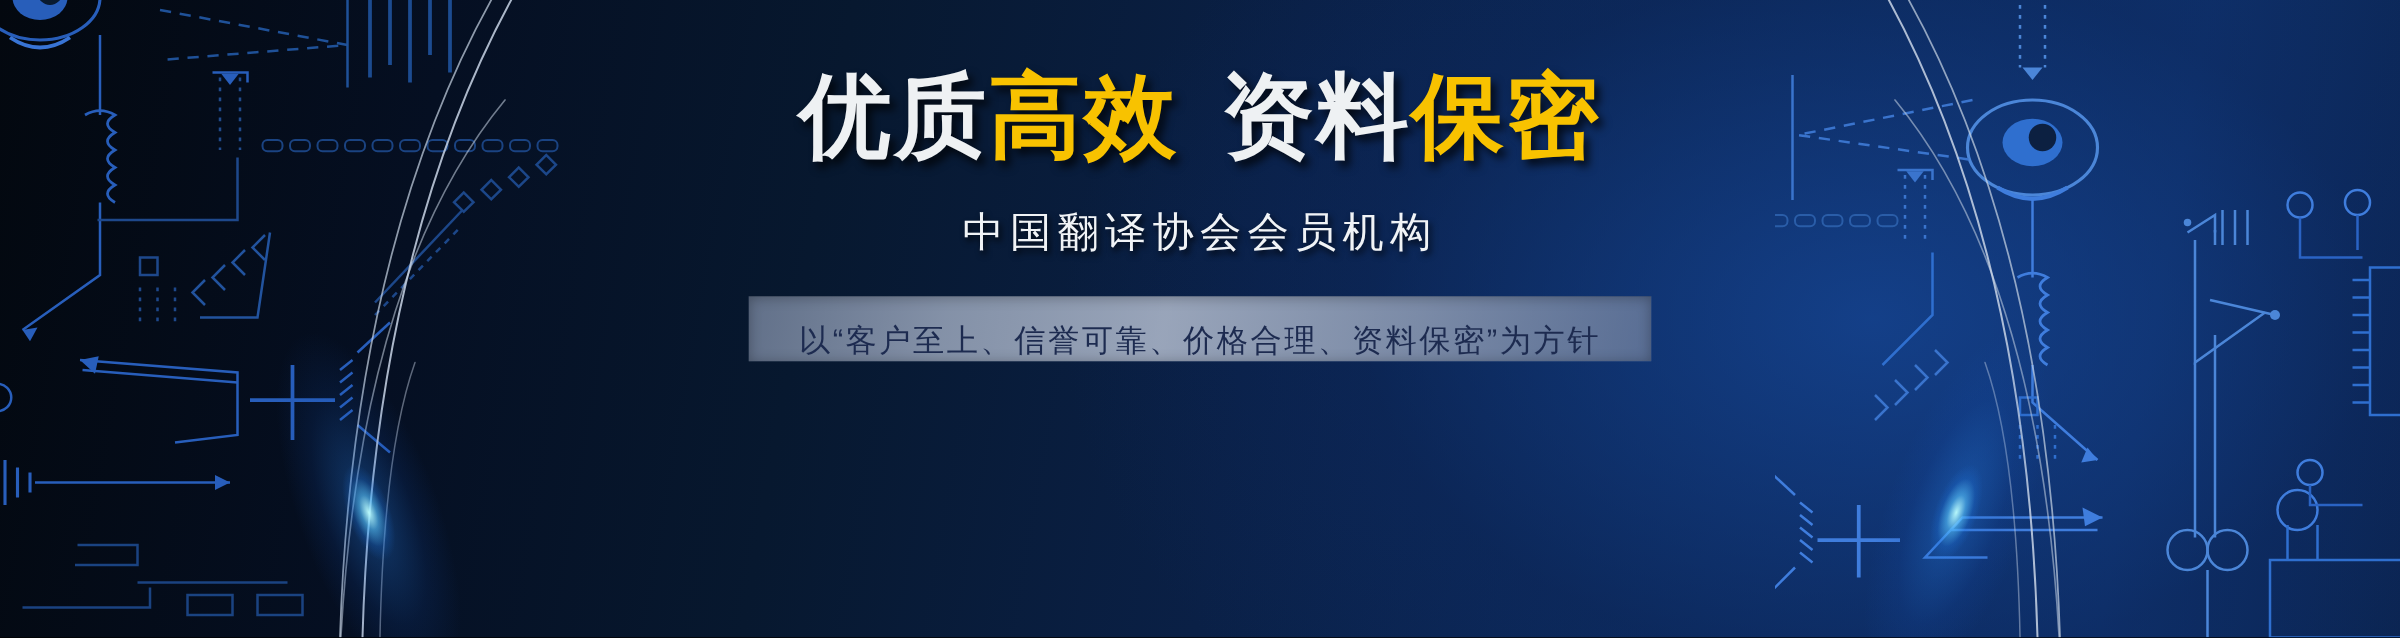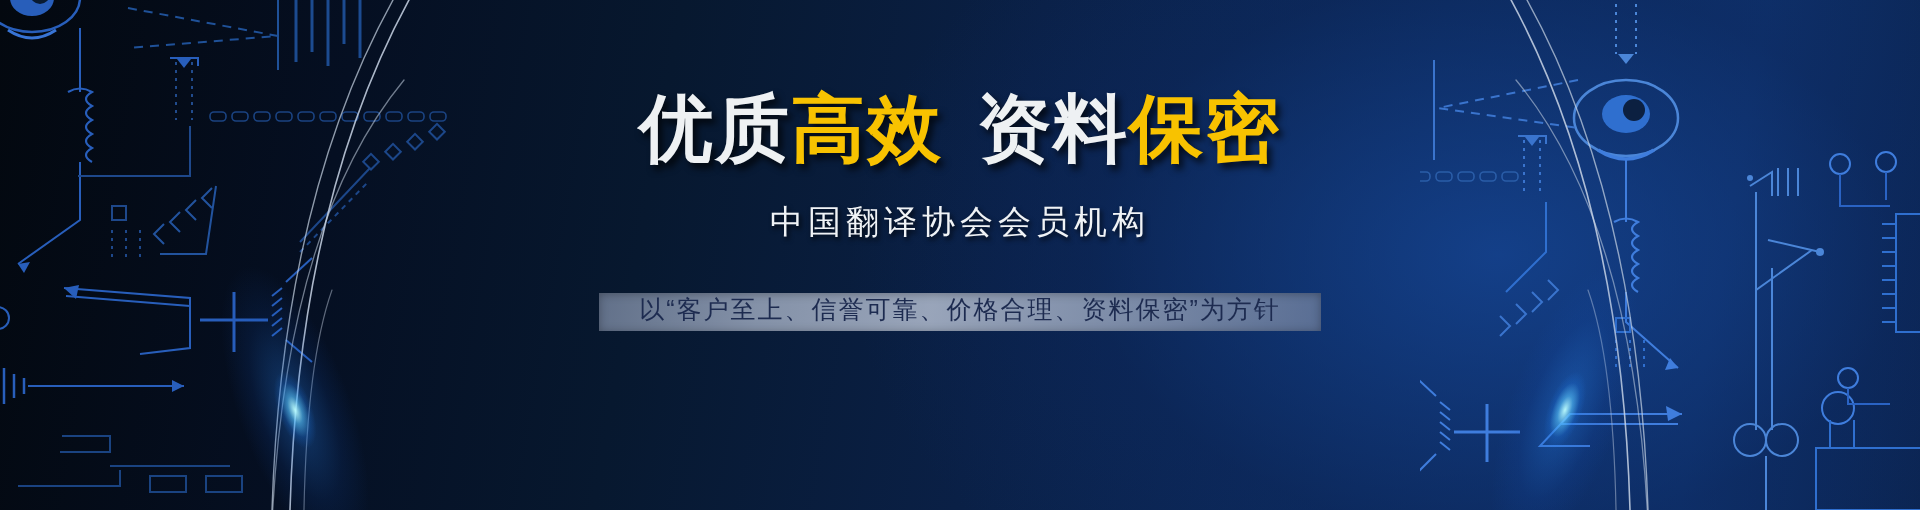--- a/index.html
+++ b/index.html
@@ -33,21 +33,21 @@
       radial-gradient(ellipse 70px 190px at 50% 50%, rgba(40,130,235,.38) 0%, rgba(20,80,180,.14) 50%, rgba(0,0,0,0) 80%);
   }
   .flare-left{ left:200px; top:250px; transform:rotate(-20deg); }
   .flare-right{ left:1470px; top:250px; transform:rotate(20deg) scaleX(-1); }
 
   
   .content{
     position:absolute; inset:0;
     display:flex; flex-direction:column;
     align-items:center; justify-content:flex-start;
-    padding-top:92px;
+    padding-top:56px;
     z-index:6;
   }
 
   .headline{
     font-size:74px;
     font-weight:bold;
     letter-spacing:2px;
     line-height:1;
     white-space:nowrap;
     text-shadow:4px 5px 7px rgba(0,0,0,.75);
@@ -60,24 +60,24 @@
     margin-top:34px;
     font-size:33px;
     letter-spacing:5px;
     color:#f0f3f6;
     white-space:nowrap;
     text-shadow:2px 3px 5px rgba(0,0,0,.8);
     text-align:right;
   }
 
   .tagline-bar{
-    margin-top:48px;
-    height:38px;
+    margin-top:28px;
+    height:52px;
     padding:0 40px;
-    display:flex; align-items:flex-start; justify-content:center;
+    display:flex; align-items:flex-end; justify-content:center;
     background:linear-gradient(100deg,
         rgba(132,146,172,.72) 0%,
         rgba(163,175,196,.80) 22%,
         rgba(180,190,208,.84) 46%,
         rgba(150,163,186,.80) 74%,
         rgba(120,134,162,.70) 100%);
     box-shadow:0 1px 10px rgba(0,0,0,.30) inset;
   }
   .tagline{
     font-size:25px;

